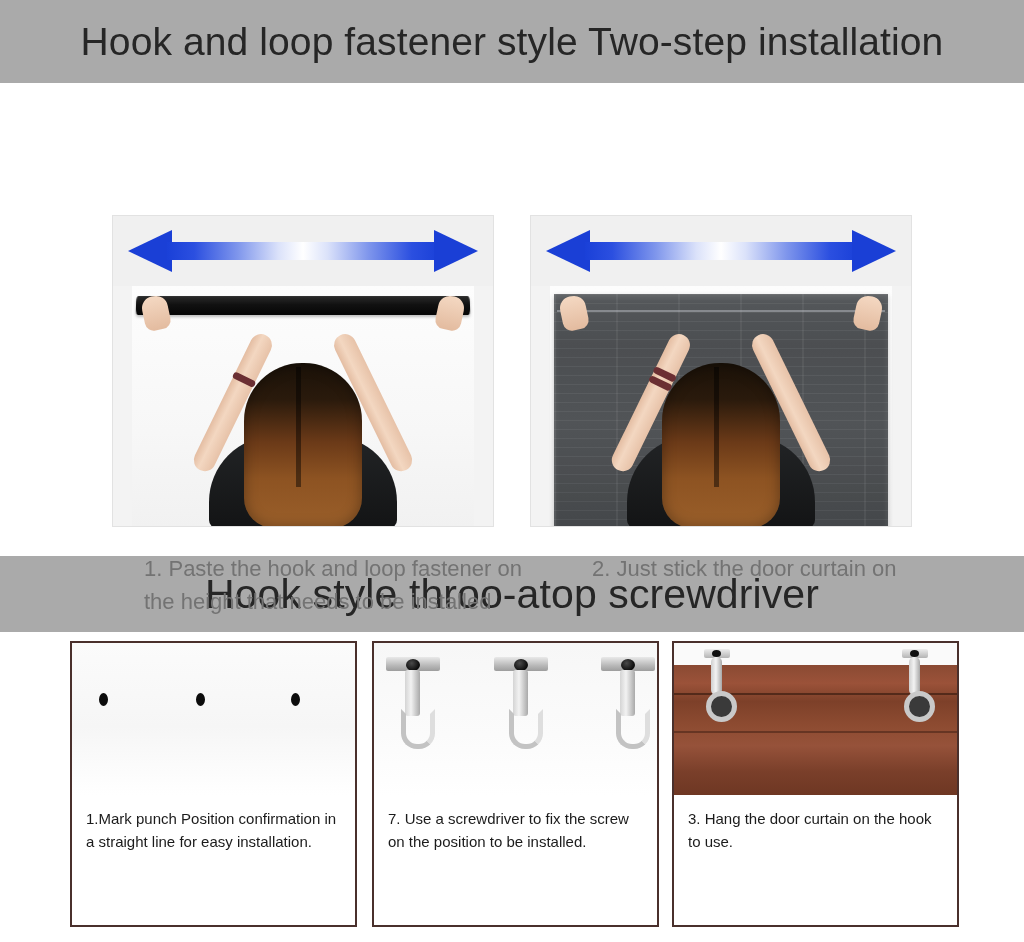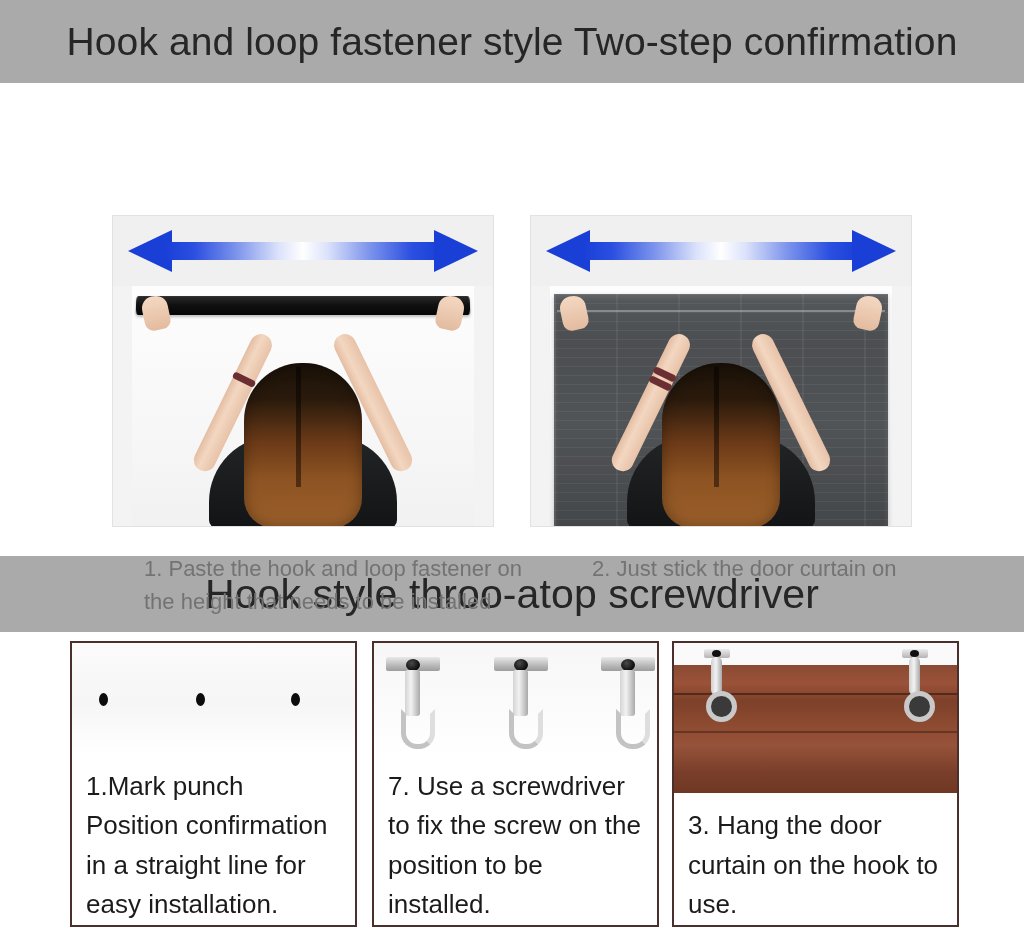--- a/index.html
+++ b/index.html
@@ -243,21 +243,21 @@
   .step-photo {
     position: relative;
     width: 100%;
     height: 152px;
     overflow: hidden;
     background: #ffffff;
   }
   .step-caption {
     flex: 1;
     padding: 13px 12px 0 14px;
-    font-size: 26px;
+    font-size: 15px;
     line-height: 1.52;
     color: #1b1b1b;
   }
 
   
   .punch-wall {
     position: absolute;
     left: 0; top: 0;
     width: 100%; height: 100%;
     background: linear-gradient(to bottom, #fbfbfb 0%, #f6f6f6 55%, #ffffff 100%);
@@ -378,21 +378,21 @@
     border: 5px solid #c9c9c9;
     border-radius: 50%;
     background: #3a3a3a;
     z-index: 5;
   }
 </style>
 </head>
 <body>
 
 <div class="banner" id="banner-one">
-  <div class="banner-title">Hook and loop fastener style Two-step confirmation</div>
+  <div class="banner-title">Hook and loop fastener style Two-step installation</div>
 </div>
 
 <div id="top-section">
 
   <div class="photo-card" id="photo-card-1">
     <div class="arrow-zone">
       <div class="arrow-wrap">
         <div class="arrow-head left"></div>
         <div class="arrow-shaft"></div>
         <div class="arrow-head right"></div>

